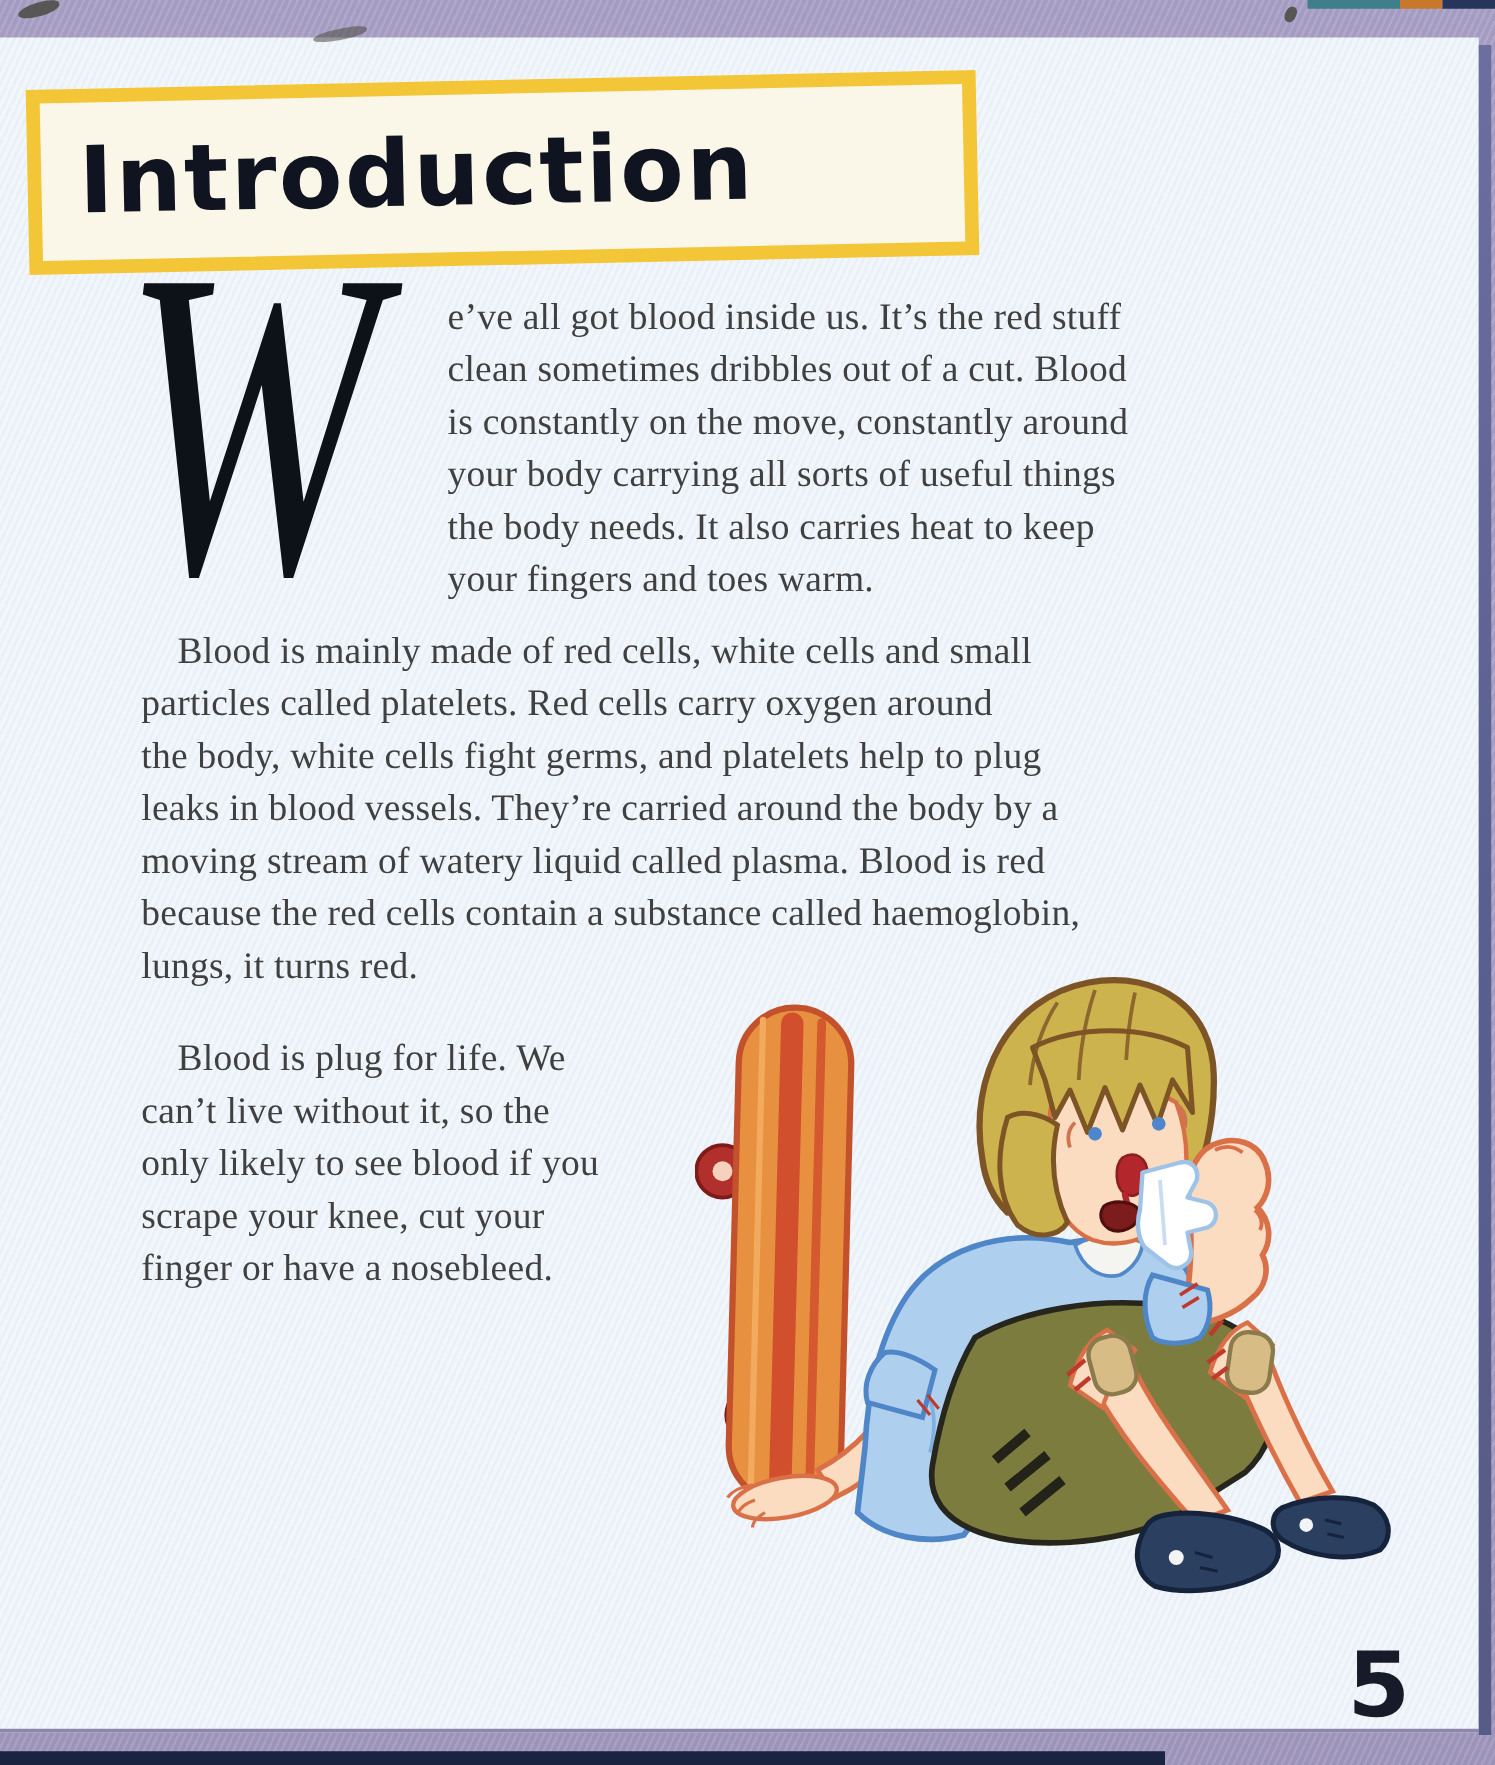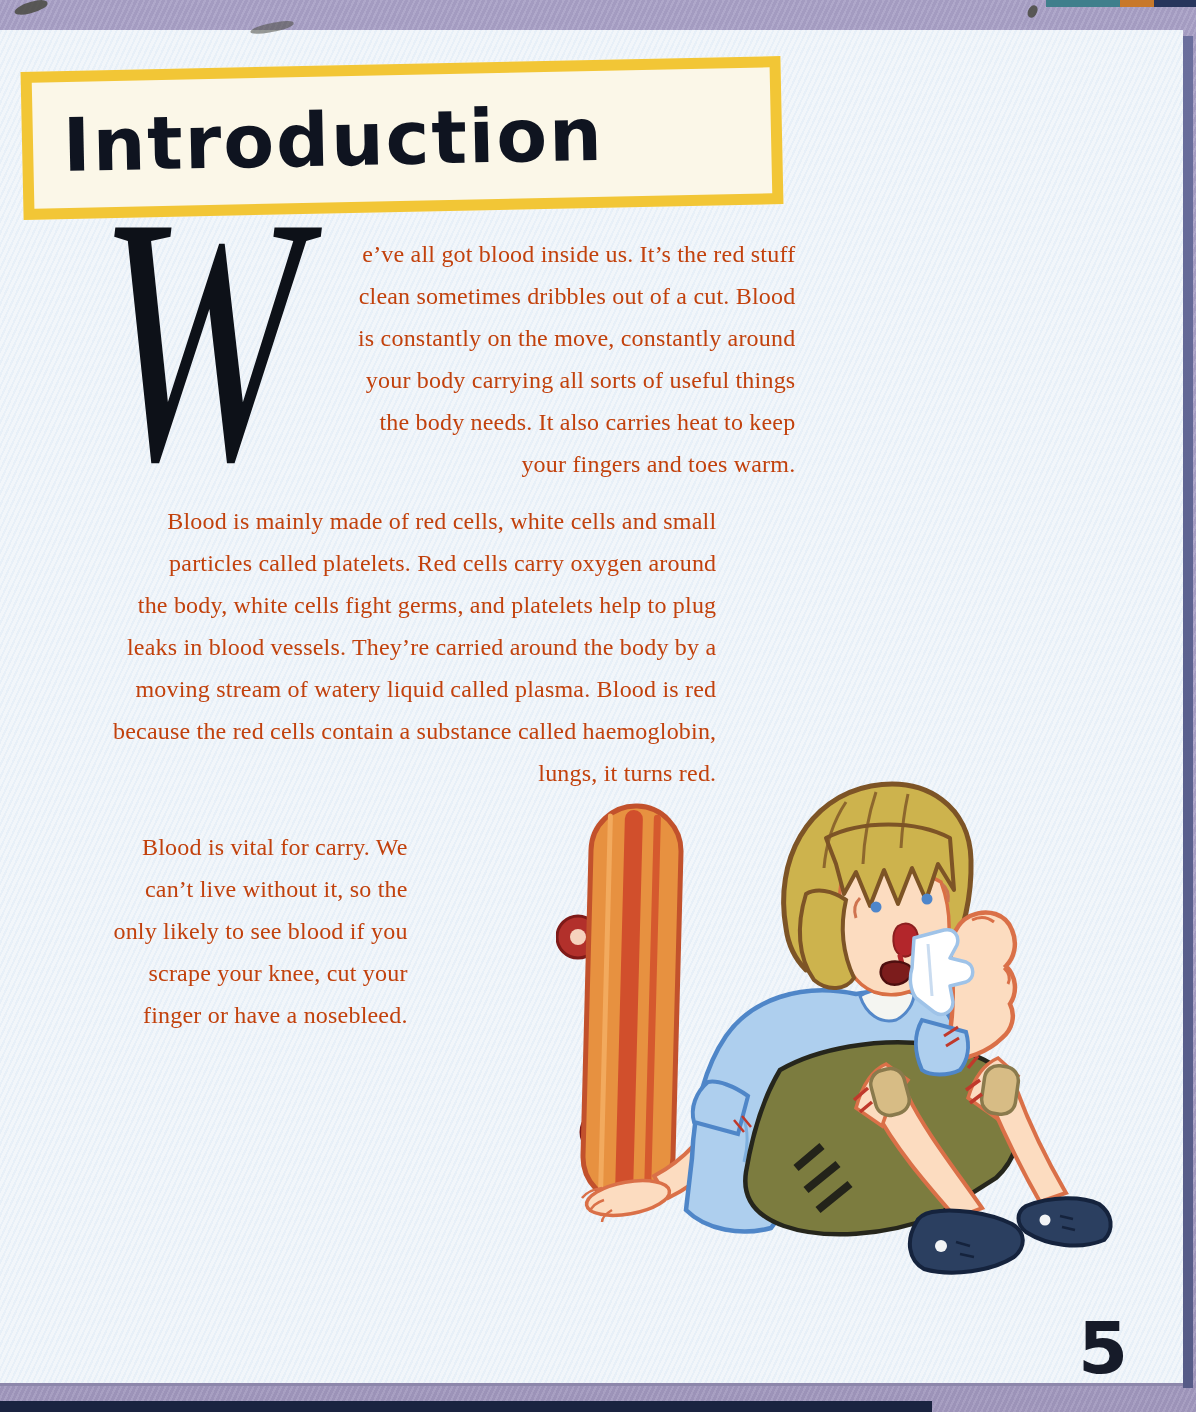--- a/index.html
+++ b/index.html
@@ -51,21 +51,21 @@
     padding:20px 0 0 30px; white-space:nowrap;
   }
 
   
   .dropcap {
     position:absolute; left:98px; top:163px;
     font-family:"Liberation Serif", serif; font-style:italic;
     font-size:352px; line-height:1; color:#0d1118;
     transform:scaleX(0.70); transform-origin:left top;
   }
-  .para { position:absolute; color:#c2410c; font-size:24px; line-height:42px; letter-spacing:.2px;text-align:right; }
+  .para { position:absolute; color:#404040; font-size:30px; line-height:42px; letter-spacing:.2px; }
   .para .line { display:block; white-space:nowrap; }
   .para .line.indent { padding-left:29px; }
   #para1 { left:358px; top:233px; }
   #para2 { left:113px; top:488px;margin-top:12px; }
   #para3 { left:113px; top:826px; }
 
   .page-number {
     position:absolute; left:1078px; top:1306px;
     font-family:"DejaVu Sans", sans-serif; font-weight:bold;
     font-size:72px; color:#161b29;
@@ -107,21 +107,21 @@
 <div class="para" id="para2">
     <span class="line indent">Blood is mainly made of red cells, white cells and small</span>
     <span class="line">particles called platelets. Red cells carry oxygen around</span>
     <span class="line">the body, white cells fight germs, and platelets help to plug</span>
     <span class="line">leaks in blood vessels. They’re carried around the body by a</span>
     <span class="line">moving stream of watery liquid called plasma. Blood is red</span>
     <span class="line">because the red cells contain a substance called haemoglobin,</span>
     <span class="line">lungs, it turns red.</span>
   </div>
 <div class="para" id="para3">
-    <span class="line indent">Blood is vital for carry. We</span>
+    <span class="line indent">Blood is plug for life. We</span>
     <span class="line">can’t live without it, so the</span>
     <span class="line">only likely to see blood if you</span>
     <span class="line">scrape your knee, cut your</span>
     <span class="line">finger or have a nosebleed.</span>
   </div>
 
 <div class="page-number">5</div>
 
 <svg class="illustration" viewBox="0 0 624 566" xmlns="http://www.w3.org/2000/svg">
   <title>Boy with a nosebleed holding a white tissue to his nose, sitting on the ground with bandaged scraped knees, leaning against an upright orange skateboard with dark red wheels</title>

